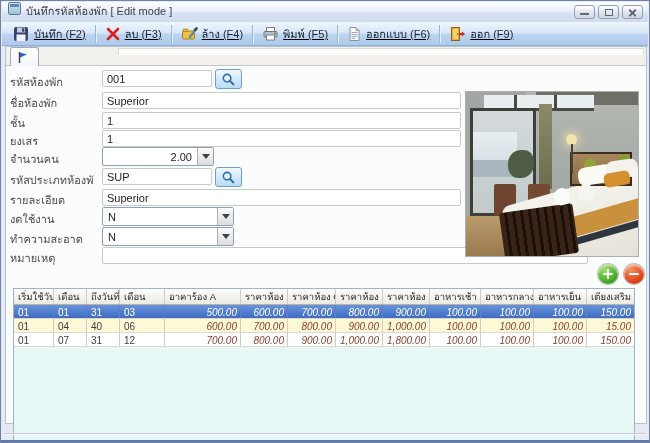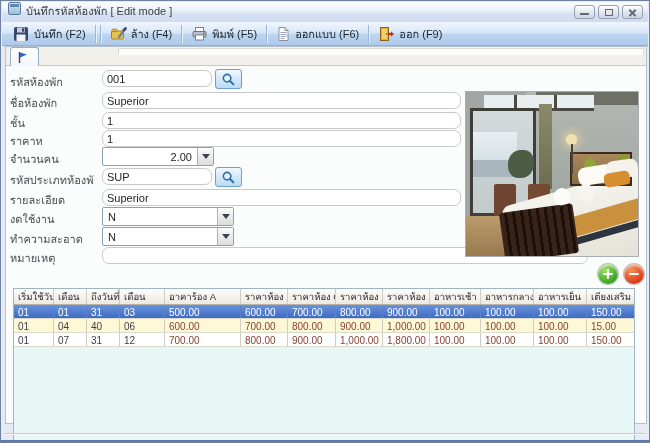--- a/index.html
+++ b/index.html
@@ -21,21 +21,21 @@
     background:linear-gradient(#ffffff,#e2e6ee 50%,#cfd5e2); position:relative; }
   .winbtn .bar { position:absolute; left:5px; right:5px; bottom:3px; height:2px; background:#5e6878; }
   .winbtn .box { position:absolute; left:6px; top:3px; width:8px; height:7px; border:1.5px solid #5e6878; }
   .winbtn .x1,.winbtn .x2 { position:absolute; left:5px; top:5.5px; width:9px; height:1.8px;
     background:#5e6878; }
   .winbtn .x1{ transform:rotate(45deg);} .winbtn .x2{ transform:rotate(-45deg);}
 
   
   .toolbar { position:absolute; left:1px; top:21px; right:1px; height:24px;
     background:linear-gradient(#f0f6fd,#d8e7f8 45%,#bcd4ef 55%,#aecaeb);
-    border-bottom:1px solid #8fb0d8; display:flex; align-items:center; padding:0 4px; }
+    border-bottom:1px solid #8fb0d8; display:flex; align-items:center; padding:0 4px;text-decoration:underline; }
   .tbtn { display:inline-flex; align-items:center; gap:4px; height:20px; padding:0 7px;
     border-radius:2px; font-size:11px; color:#1c2430; }
   .tsep { width:1px; height:18px; background:#9ab6d8; box-shadow:1px 0 0 #e8f1fb; margin:0 2px; }
   .tbtn svg { display:block; }
 
   
   .client { position:absolute; left:4px; top:45px; width:642px; height:378px;
     background:#fbfdfe; border:1px solid #b5c2cf; }
   .tabstrip { position:absolute; left:0; top:0; right:0; height:19px; background:#f1f0ea;
     border-bottom:1px solid #c3c9cf; }
@@ -43,21 +43,21 @@
     background:rgba(255,255,255,.85); border:1px solid #dddcd4; border-bottom:none; }
   .tab { position:absolute; left:4px; top:0px; height:19px; padding:0 10px 0 6px;
     background:linear-gradient(#ffffff,#f2f6fa); border:1px solid #98aec4; border-bottom:none;
     border-radius:3px 3px 0 0; display:flex; align-items:center; gap:5px; z-index:2;
     font-size:10.5px; color:#222; }
   .tabpage { position:absolute; left:0; top:19px; right:0; bottom:0; background:#fbfdfd; }
 
   
   .flabel { position:absolute; left:4px; width:84px; font-size:11px; color:#4c4c50;
     white-space:nowrap; overflow:hidden; }
-  .tfield { position:absolute; left:96px; height:17px; border:1px solid #c9c9c9; border-radius:7px;
+  .tfield { position:absolute; left:96px; height:17px; border:1px solid #c9c9c9; border-radius:2px;
     background:#fff; font-size:11px; color:#24242a; padding:0 4px;
     font-family:"Liberation Sans","DejaVu Sans",sans-serif; }
   .combo { position:absolute; left:96px; height:19px; border:1px solid #8ba2b5; border-radius:2px;
     background:#fff; display:flex; align-items:center; }
   .combo .cval { flex:1; font-size:11px; color:#24242a; padding:0 5px; }
   .combo .cval.num { text-align:right; }
   .combo .arrow { width:16px; align-self:stretch; border-left:1px solid #aab4bc;
     background:linear-gradient(#fbfbfb,#dcdcdc); display:flex; align-items:center; justify-content:center; }
   .combo .arrow i { width:0; height:0; border-left:4px solid transparent; border-right:4px solid transparent;
     border-top:5px solid #3c434c; }
@@ -113,21 +113,21 @@
   
   .grid { position:absolute; left:7px; top:222px; width:622px; height:156px;
     border:1px solid #9fb4c4; background:#e7f7f5; overflow:hidden; }
   .ghead { display:flex; height:16px; background:linear-gradient(#fdfdfc,#ece9e0);
     border-bottom:1px solid #b5b3a8; }
   .gcell { height:100%; font-size:9.5px; padding:1px 3px 0 4px; white-space:nowrap; overflow:hidden;
     border-right:1px solid #cfccc0; color:#26262c; line-height:14px; }
   .grow { display:flex; height:14px; background:#fff; border-bottom:1px solid #dcd9cd; }
   .grow:nth-child(2) { background:#fdf8d5; }
   .grow .gcell { font-size:10px; line-height:13px; color:#3d3d4a; }
-  .grow .gcell.num { color:#8a4134; }
+  .grow .gcell.num { text-align:right; color:#8a4134;font-style:italic; }
   .grow.selected { background:linear-gradient(#6892dc,#3f6cc2); }
   .grow.selected .gcell { color:#fff; border-right-color:#5d82c8; }
   .col-0{width:40px}.col-1{width:33px}.col-2{width:33px}.col-3{width:45px}.col-4{width:76px}
   .col-5{width:47px}.col-6{width:48px}.col-7{width:47px}.col-8{width:47px}.col-9{width:51px}
   .col-10{width:53px}.col-11{width:53px}.col-12{flex:1;border-right:none}
 
   
   .groove { position:absolute; left:3px; right:3px; top:432px; height:1px; background:#c5cbd9;
     box-shadow:0 1px 0 #f4f6fb; }
   .bottomline { position:absolute; left:0; right:0; bottom:0; height:2px; background:#5b79a6; }
@@ -158,20 +158,26 @@
     <span class="tbtn">
       <svg width="17" height="16" viewBox="0 0 17 16">
           <rect x="1" y="1" width="14" height="14" rx="2" fill="#37456e"></rect>
           <rect x="4" y="1.5" width="8" height="5" fill="#c8d0e0"></rect>
           <rect x="9" y="2.3" width="2.3" height="3.4" fill="#37456e"></rect>
           <rect x="3.5" y="8.5" width="9" height="6.5" fill="#eef1f7"></rect>
         </svg>
       <span>บันทึก (F2)</span>
     </span>
     <span class="tsep"></span>
+    <span class="tbtn">
+      <svg width="16" height="16" viewBox="0 0 16 16">
+          <path d="M3 3 L13 13 M13 3 L3 13" stroke="#dc2020" stroke-width="2.6" stroke-linecap="round"></path>
+        </svg>
+      <span>ลบ (F3)</span>
+    </span>
     <span class="tsep"></span>
     <span class="tbtn">
       <svg width="17" height="16" viewBox="0 0 17 16">
           <rect x="1.5" y="5" width="12" height="8" rx="1" fill="#e9c14c" stroke="#a8831e" stroke-width="1"></rect>
           <rect x="2" y="3.2" width="5" height="2.4" rx="1" fill="#e9c14c" stroke="#a8831e" stroke-width="1"></rect>
           <path d="M9 11 L15 3" stroke="#6e8496" stroke-width="2.4" stroke-linecap="round"></path>
           <path d="M14 4 L15.5 2.5" stroke="#3c4c58" stroke-width="2.6" stroke-linecap="round"></path>
         </svg>
       <span>ล้าง (F4)</span>
     </span>
@@ -227,21 +233,21 @@
             <path d="M9.6 9.6 L13.2 13.2" stroke="#2f6eb0" stroke-width="2.2" stroke-linecap="round"></path>
           </svg>
       </div>
 
       <span class="flabel" style="top:28px">ชื่อห้องพัก</span>
       <input class="tfield" style="top: 26px; width: 359px;" readonly="" value="Superior">
 
       <span class="flabel" style="top:48px">ชั้น</span>
       <input class="tfield" style="top: 46px; width: 359px;" readonly="" value="1">
 
-      <span class="flabel" style="top:66px">ราคาห</span>
+      <span class="flabel" style="top:66px">ยงเสร</span>
       <input class="tfield" style="top: 64px; width: 359px;" readonly="" value="1">
 
       <span class="flabel" style="top:84px">จำนวนคน</span>
       <div class="combo" style="top:81px;width:112px">
         <span class="cval num">2.00</span>
         <span class="arrow">
             <i></i>
           </span>
       </div>
 

